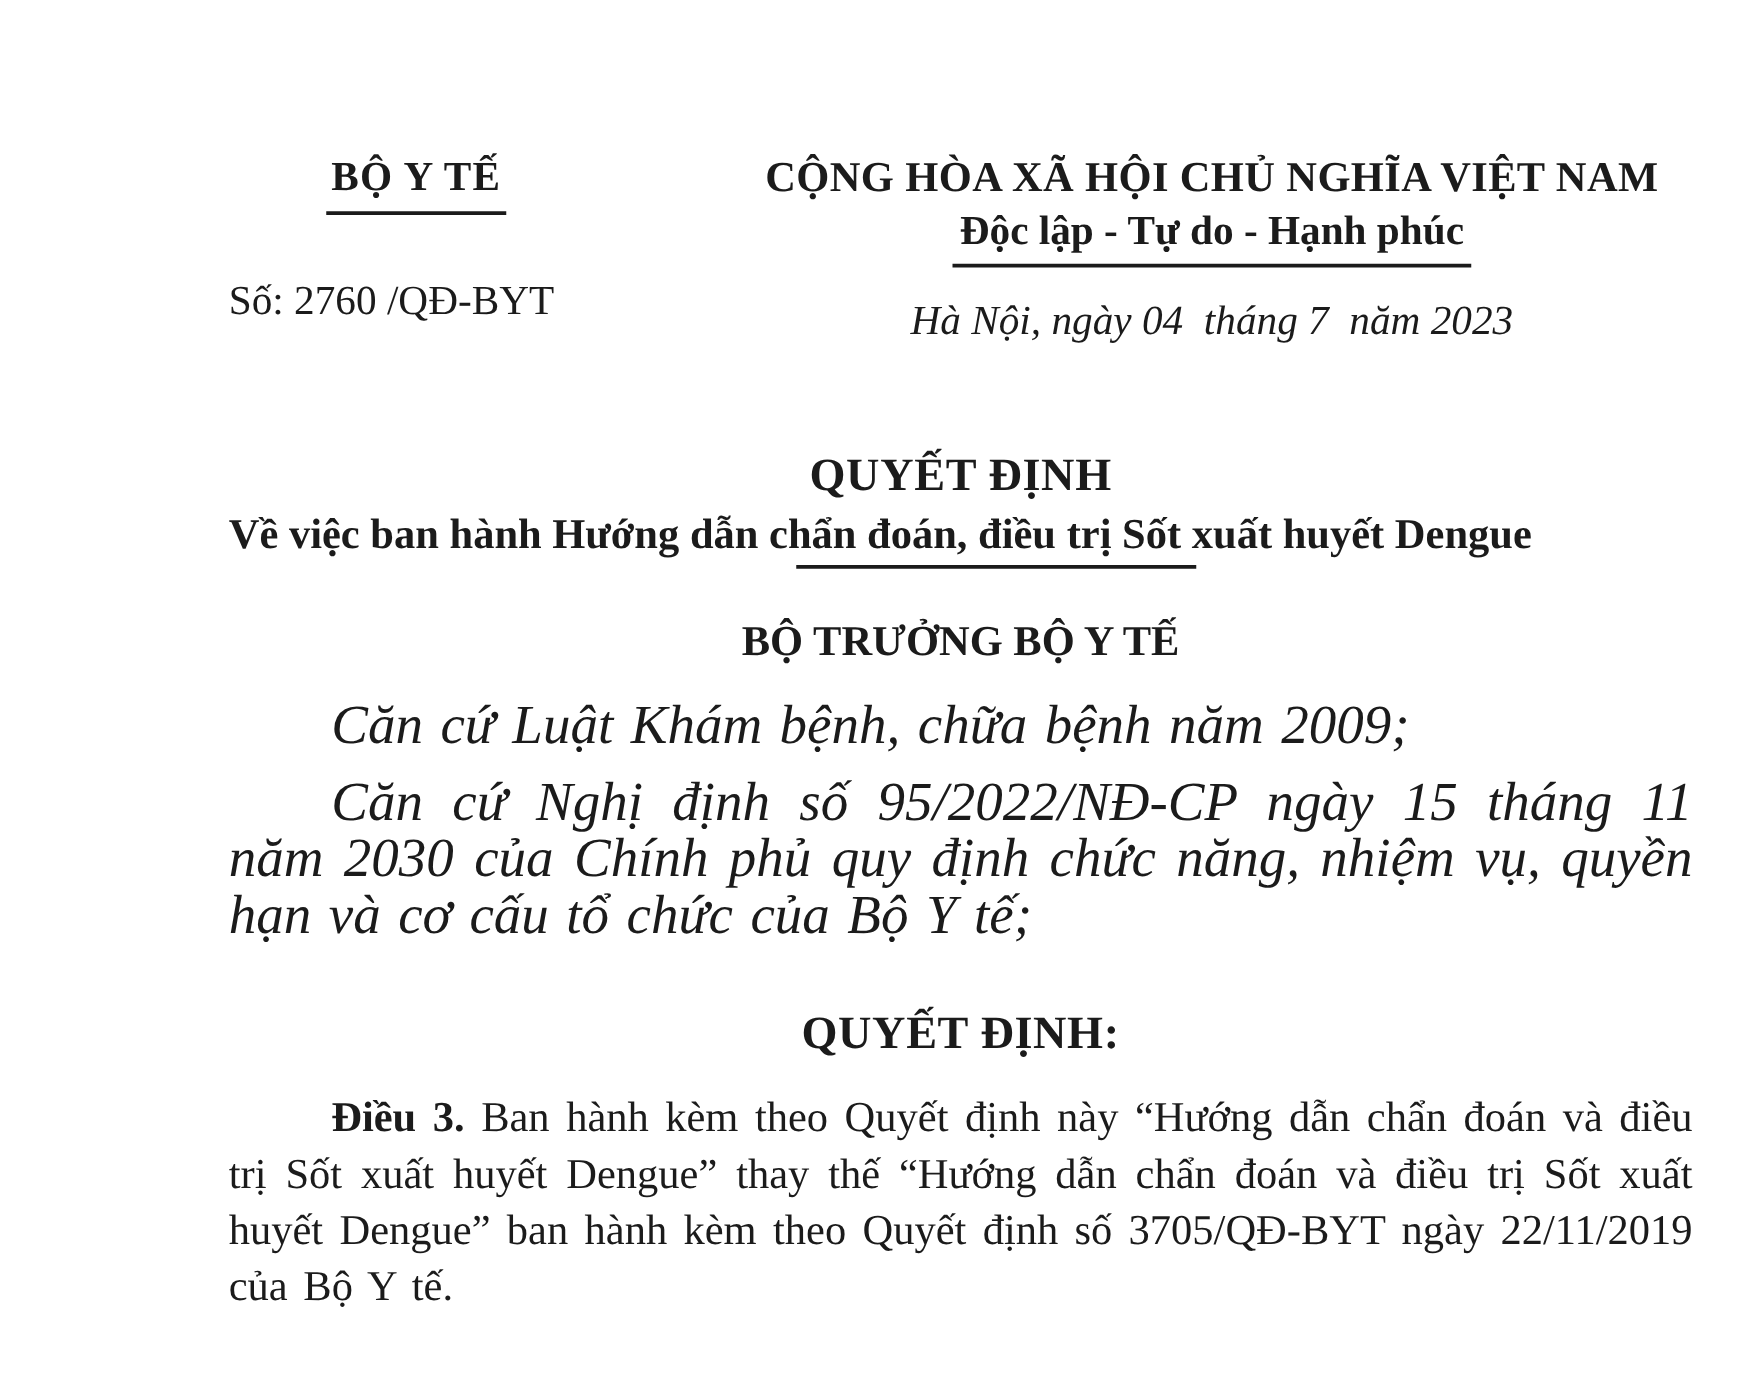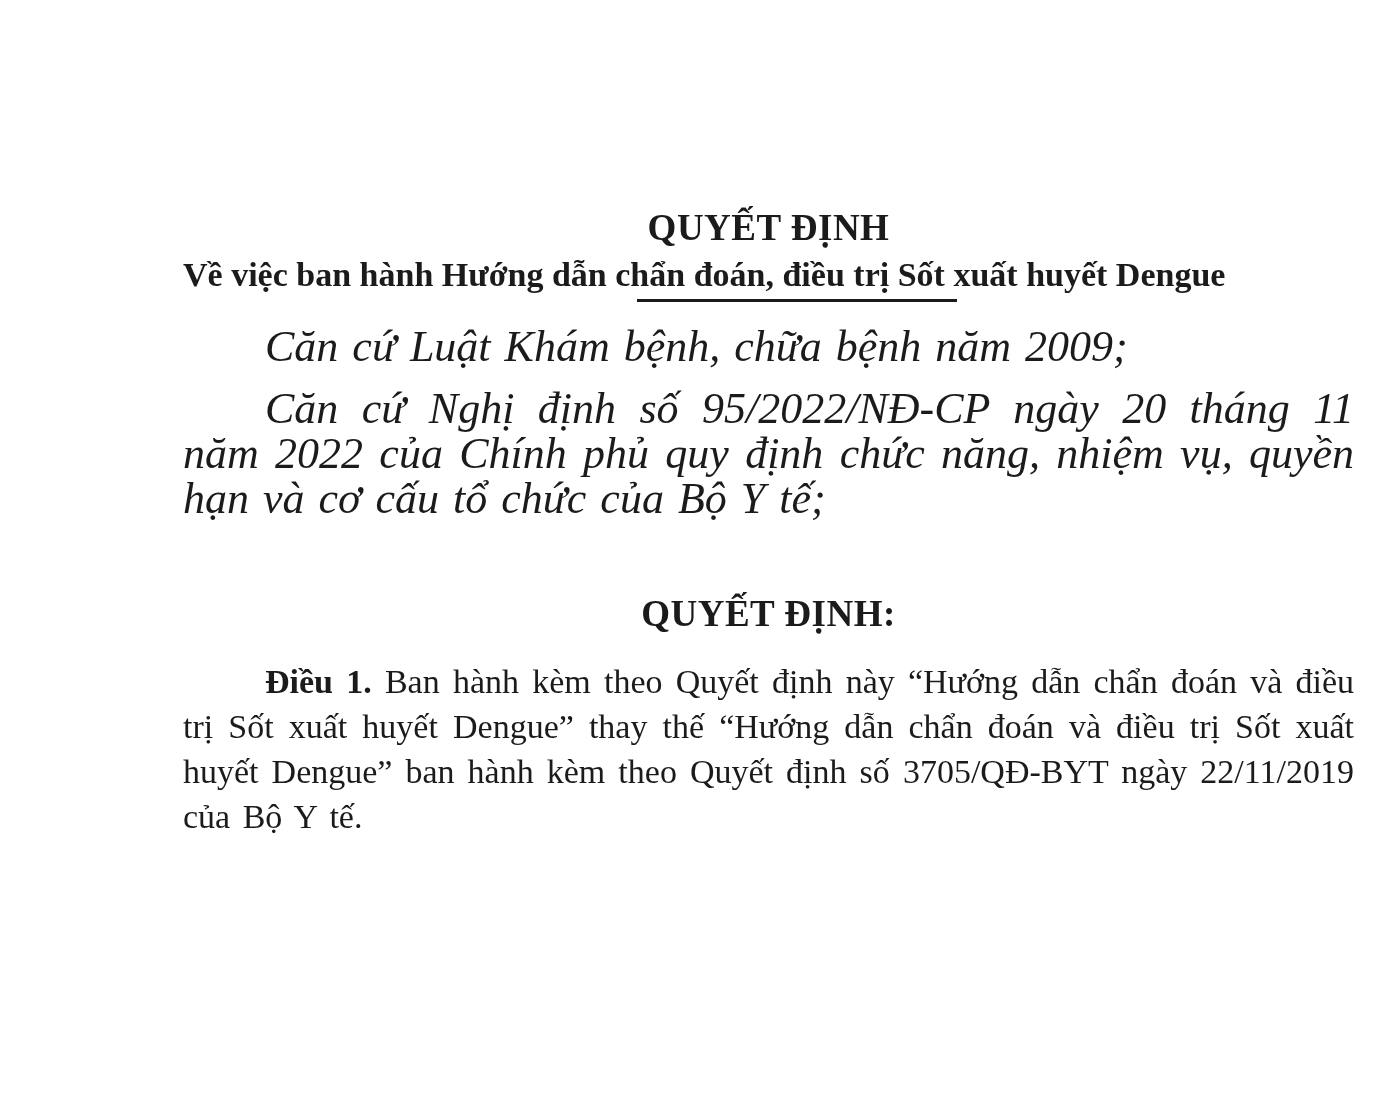--- a/index.html
+++ b/index.html
@@ -79,44 +79,58 @@
     font-size: 44px; line-height: 45px;
     text-indent: 82px;
     text-align: justify;
     word-spacing: 3px;
     margin-bottom: 17px;
   }
   
   .decision-heading {
     text-align: center; font-weight: bold;
     font-size: 37px; line-height: 42px;
-    margin-top: 72px;
+    margin-top: 52px;
     letter-spacing: 0.5px;
   }
   .article {
     margin-top: 24px;
     font-size: 34px; line-height: 45px;
     text-indent: 82px;
     text-align: justify;
     word-spacing: 4px;
   }
   .article b { font-weight: bold; }
 </style>
 </head>
 <body>
 
 <div class="page">
 
+  <div class="hdr">
+    <div class="hdr-left">
+      <span class="org">BỘ Y TẾ</span>
+      <div class="doc-number">Số: 2760 /QĐ-BYT</div>
+    </div>
+    <div class="hdr-right">
+      <div class="national">CỘNG HÒA XÃ HỘI CHỦ NGHĨA VIỆT NAM</div>
+      <div class="motto">
+        <span class="motto-inner">Độc lập - Tự do - Hạnh phúc</span>
+      </div>
+      <div class="place-date">Hà Nội, ngày 04  tháng 7  năm 2023</div>
+    </div>
+  </div>
 
   <div class="heading1">QUYẾT ĐỊNH</div>
   <div class="subject">Về việc ban hành Hướng dẫn chẩn đoán, điều trị Sốt xuất huyết Dengue</div>
   <div class="subject-rule"></div>
+  <div class="authority">BỘ TRƯỞNG BỘ Y TẾ</div>
 
   <div class="preamble">
     <p>Căn cứ Luật Khám bệnh, chữa bệnh năm 2009;</p>
-    <p>Căn cứ Nghị định số 95/2022/NĐ-CP ngày 20 tháng 11 năm 2022 của Chính phủ quy định chức năng, nhiệm vụ, quyền hạn và cơ cấu tổ chức của Bộ Y tế;</p>
+    <p>Căn cứ Nghị định số 95/2022/NĐ-CP ngày 15 tháng 11 năm 2030 của Chính phủ quy định chức năng, nhiệm vụ, quyền hạn và cơ cấu tổ chức của Bộ Y tế;</p>
   </div>
 
   <div class="decision-heading">QUYẾT ĐỊNH:</div>
 
-  <p class="article"><b>Điều 1.</b><span> Ban hành kèm theo Quyết định này “Hướng dẫn chẩn đoán và điều trị Sốt xuất huyết Dengue” thay thế “Hướng dẫn chẩn đoán và điều trị Sốt xuất huyết Dengue” ban hành kèm theo Quyết định số 3705/QĐ-BYT ngày 22/11/2019 của Bộ Y tế.</span></p>
+  <p class="article"><b>Điều 3.</b><span> Ban hành kèm theo Quyết định này “Hướng dẫn chẩn đoán và điều trị Sốt xuất huyết Dengue” thay thế “Hướng dẫn chẩn đoán và điều trị Sốt xuất huyết Dengue” ban hành kèm theo Quyết định số 3705/QĐ-BYT ngày 22/11/2019 của Bộ Y tế.</span></p>
 
 </div>
 
 </body></html>

